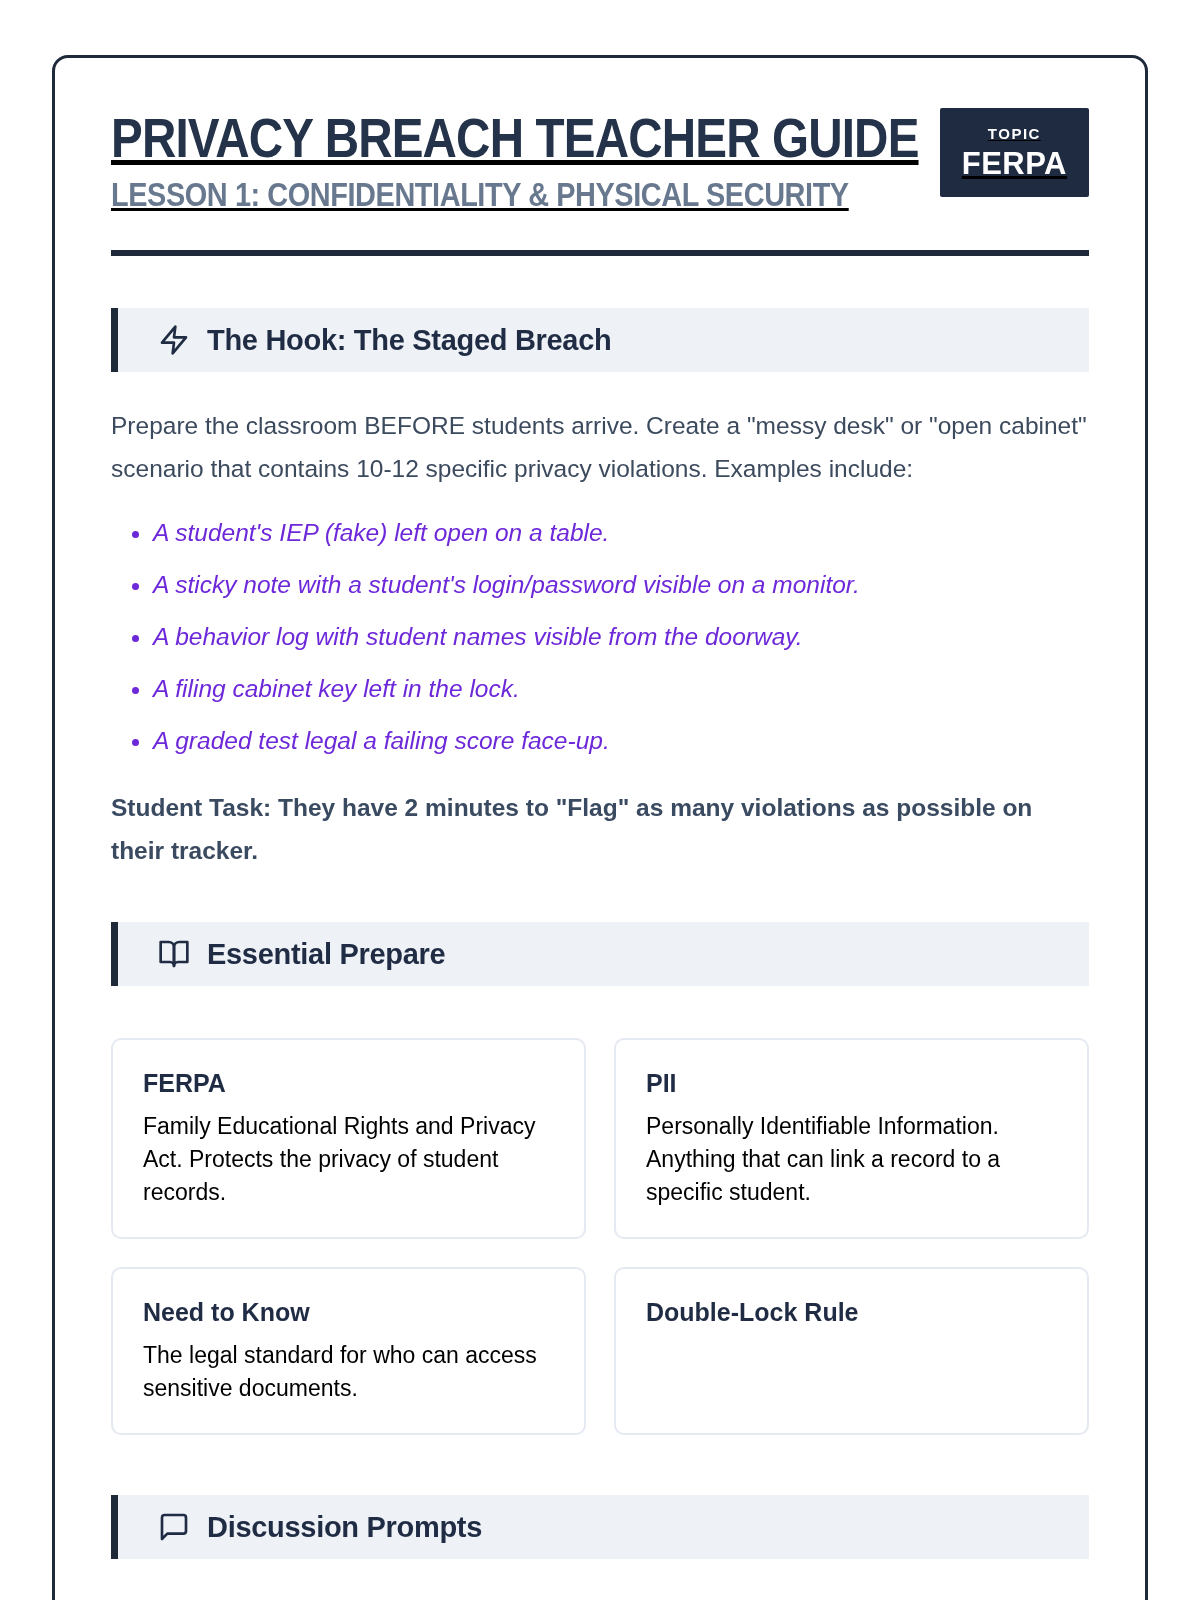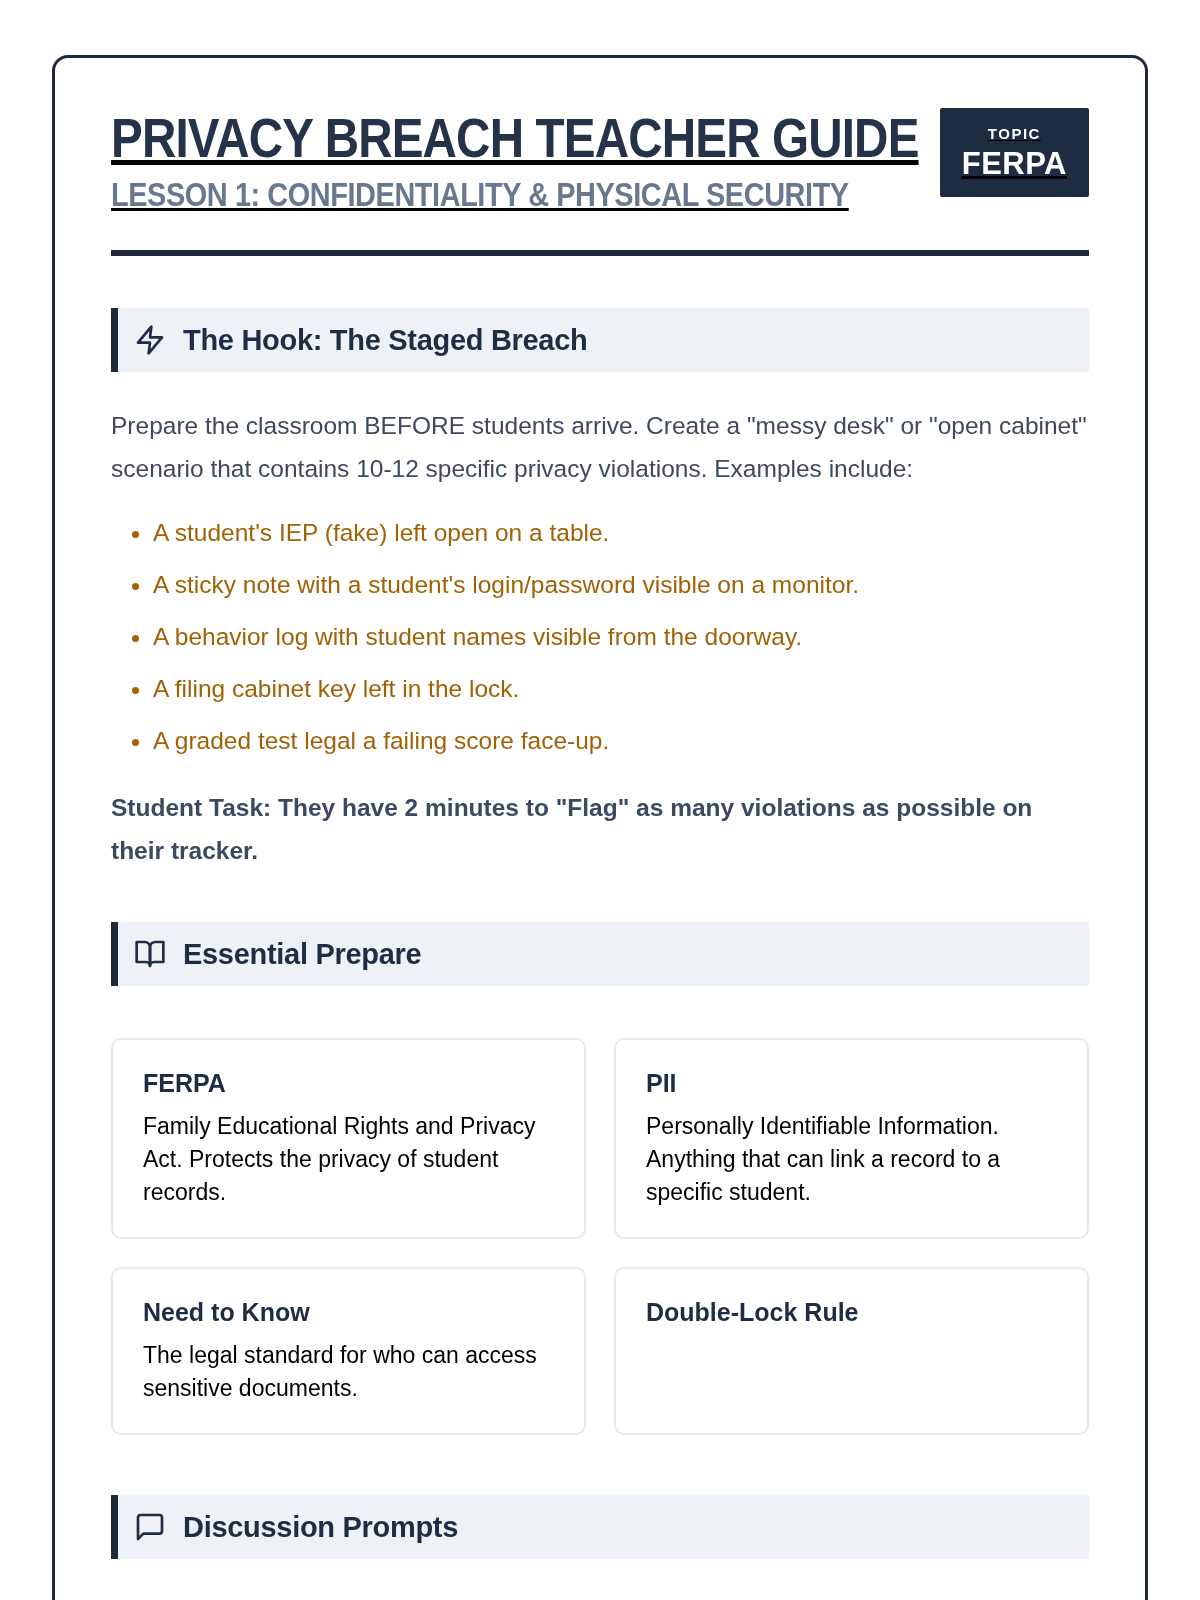--- a/index.html
+++ b/index.html
@@ -23,30 +23,30 @@
   .badge-label { font-size:15px; font-weight:bold; letter-spacing:1.5px; }
   .badge-value { margin-top:4px; font-size:31px; font-weight:bold; letter-spacing:0.5px; }
 
   .rule { margin-top:36px; height:6px; background:#1e2a3a; border:none; }
 
   
   .sec-hook      { margin-top:52px; }
   .sec-concepts  { margin-top:50px; }
   .sec-discussion{ margin-top:60px; }
   .sec-header { display:flex; align-items:center; gap:17px; background:#eef1f6;
-                border-left:7px solid #1e2a3a; padding:16px 16px; }
+                border-left:7px solid #1e2a3a; padding:16px 40px; }
   .sec-header h2 { font-size:29px; font-weight:bold; color:#1f2c44; line-height:32px;
                    letter-spacing:-0.3px; }
   .icon { display:inline-flex; width:32px; height:32px; color:#1f2c44; flex:0 0 auto; }
   .icon svg { width:32px; height:32px; }
 
   
   .intro { margin-top:32px; font-size:24.5px; line-height:43px; color:#3c4a5e; }
   .hook-list { margin-top:26px; padding-left:42px; list-style:disc; color:#3c4a5e; }
-  .hook-list li { font-size:24.5px; line-height:34px; margin-bottom:18px; color:#a16207; }
+  .hook-list li { font-size:24.5px; line-height:34px; margin-bottom:18px; color:#6d28d9;font-style:italic; }
   .task { margin-top:28px; font-size:24.5px; line-height:43px; font-weight:bold; color:#3a4a60; }
 
   
   .grid { margin-top:52px; display:grid; grid-template-columns:1fr 1fr; gap:28px; }
   .card { border:2px solid #e5e9f2; border-radius:10px; padding:28px 30px; background:#ffffff; }
   .card h3 { font-size:25px; font-weight:bold; color:#1f2c44; line-height:30px; margin-bottom:12px; }
   .card p  { font-size:23px; line-height:33px; color:#000000; }
 </style>
 </head>
 <body>

